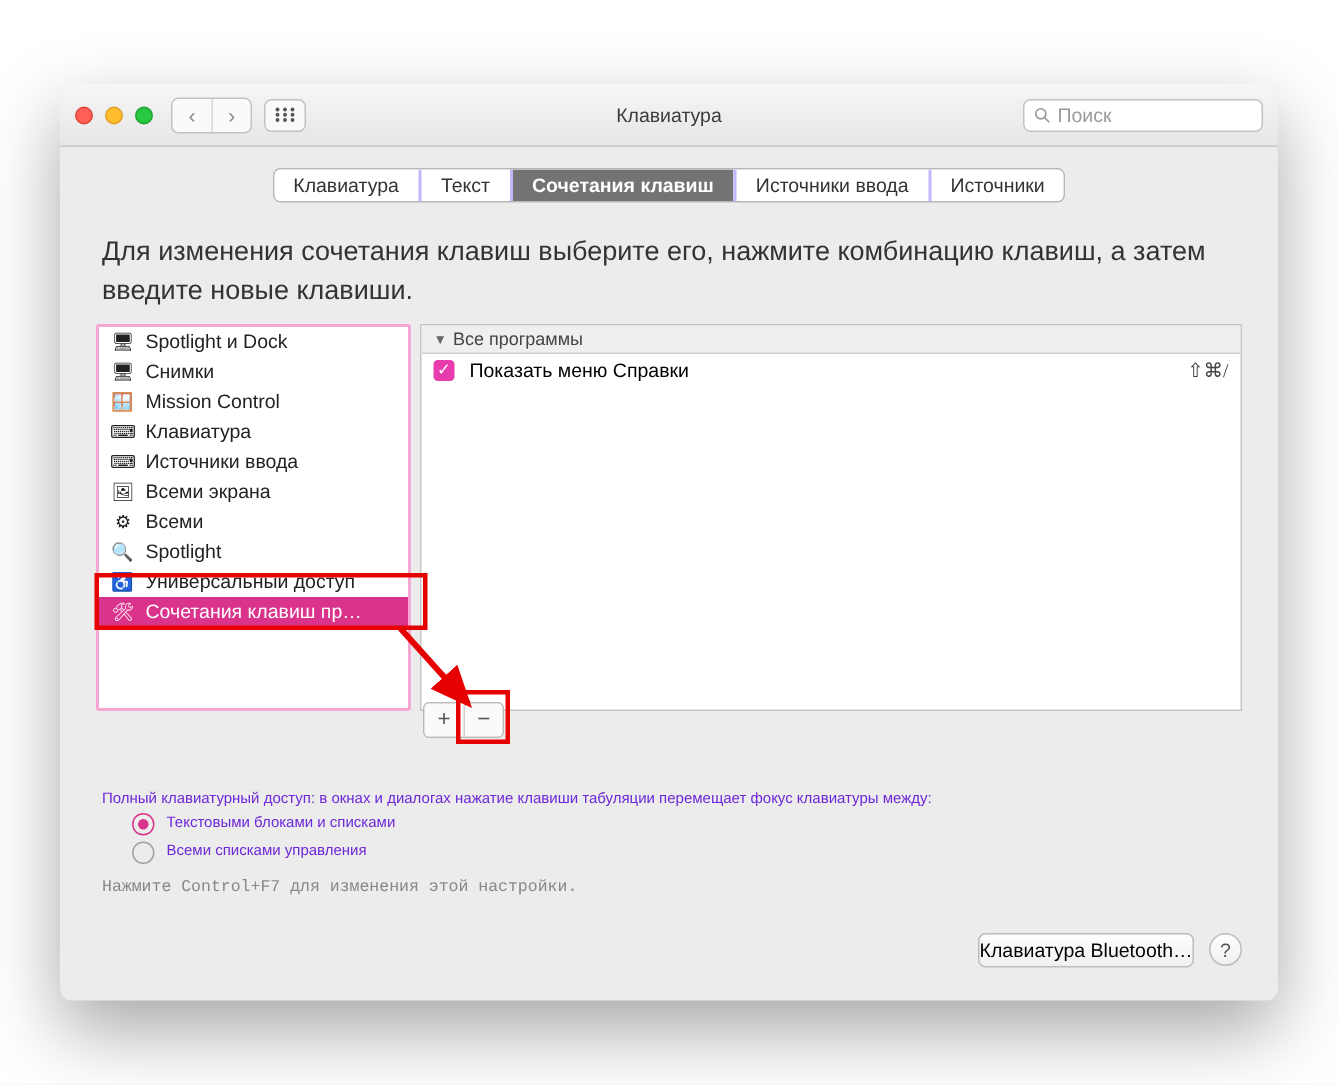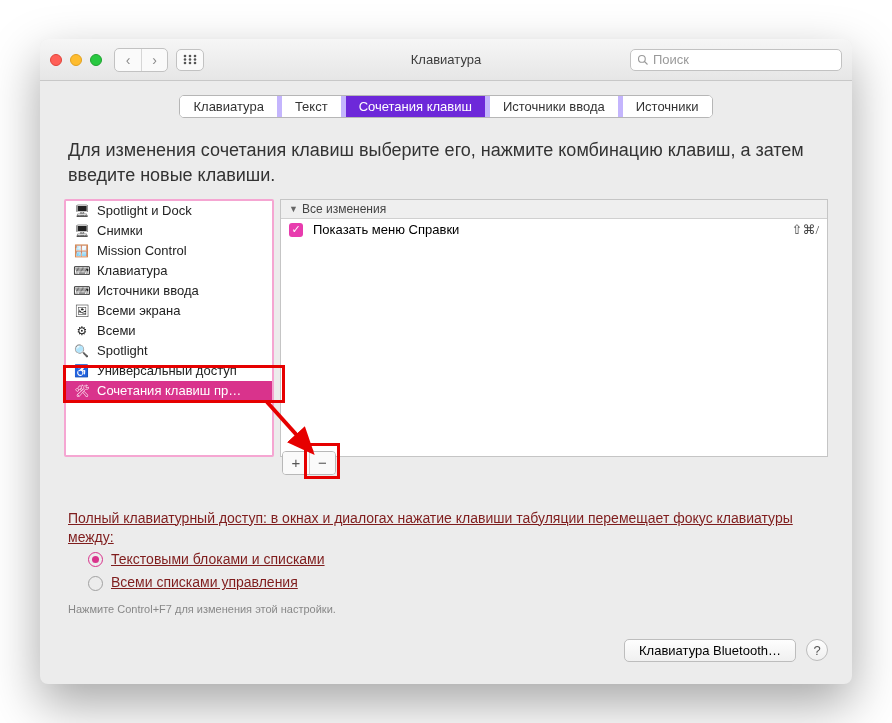--- a/index.html
+++ b/index.html
@@ -47,39 +47,39 @@
 .grid-btn {
   width:28px; height:22px; border:1px solid #c2c2c2; border-radius:5px;
   background:#fafafa; display:flex; align-items:center; justify-content:center;
   color:#555;
 }
 .title {
   position:absolute; left:0; right:0; text-align:center;
   font-size:13px; color:#3c3c3c; font-weight:500; pointer-events:none;
 }
 .search {
-  margin-left:auto; width:212px; height:22px;
+  margin-left:auto; width:160px; height:22px;
   border:1px solid #c2c2c2; border-radius:5px; background:#fff;
   display:flex; align-items:center; padding:0 6px; color:#9a9a9a;
 }
 .search svg { width:12px; height:12px; margin-right:4px; fill:#9a9a9a; }
 .body { padding: 14px 24px 22px; }
 .tabs {
   display:flex; justify-content:center; margin-bottom:20px;
 }
 .tabs-inner {
   display:flex; border:1px solid #b6b6b6; border-radius:5px;
   overflow:hidden; background:#fff;
 }
 .tab {
   padding:3px 13px; font-size:13px; color:#333; border:none;
   background:#fff;
 }
-.tab + .tab { border-left:5px solid #c4b5fd; }
-.tab.active { background:#6d28d9; color:#fff; }
+.tab + .tab { border-left:2px solid #c4b5fd; }
+.tab.active { background:#737373; color:#fff;font-weight:bold; }
 .instructions {
   font-size:18px; color:#333; margin:0 0 10px 4px; line-height:1.4;
 }
 .split {
   display:flex; gap:6px; height:258px; position:relative;
 }
 .panel {
   background:#fff; border:1px solid #c5c5c5; overflow:hidden;
 }
 .left { width:210px; border:2px solid #f5a6d2; border-radius:2px; }
@@ -123,41 +123,41 @@
   left:-1px; top:166px; width:222px; height:38px; pointer-events:none;
 }
 .redbox2 {
   position:absolute; border:3px solid #e60000;
   left:240px; top:244px; width:36px; height:36px; pointer-events:none;
 }
 .arrow {
   position:absolute; left:198px; top:198px; pointer-events:none;
 }
 .full-access {
-  margin:52px 4px 0; font-size:14px; color:#7f1d1d; line-height:1.4;text-decoration:underline;
+  margin:52px 4px 0; font-size:10px; color:#6d28d9; line-height:1.4;
 }
 .radios { margin:0 0 0 20px; }
 .radio {
   display:flex; align-items:center; gap:8px; padding:2px 0;
 }
 .radio .circ {
   width:15px; height:15px; border:1px solid #a1a1a1; border-radius:50%;
   display:flex; align-items:center; justify-content:center;
 }
 .radio .circ.sel { border-color:#d9338c; }
 .radio .circ.sel::after {
   content:""; width:7px; height:7px; background:#d9338c; border-radius:50%;
 }
-.hint { font-size:11px; color:#888; margin:8px 4px 0; }
+.hint { font-size:11px; color:#888; margin:8px 4px 0;font-family:Liberation Mono, monospace; }
 .footer {
   display:flex; justify-content:flex-end; align-items:center;
   gap:10px; margin-top:24px;
 }
 .btn {
-  padding:3px 14px; border:1px solid #bdbdbd; border-radius:5px;
+  padding:3px 0; border:1px solid #bdbdbd; border-radius:5px;
   background:linear-gradient(#fefefe,#f0f0f0); font-size:13px;
 }
 .help {
   width:22px; height:22px; border:1px solid #bdbdbd; border-radius:50%;
   background:linear-gradient(#fefefe,#f0f0f0); display:flex;
   align-items:center; justify-content:center; font-size:13px; color:#555;
 }
 .disclosure { font-size:9px; color:#666; margin-right:4px; }
 </style>
 </head>
@@ -253,21 +253,21 @@
             <span>Универсальный доступ</span>
           </div>
           <div class="cat sel">
             <span class="ico">🛠</span>
             <span>Сочетания клавиш пр…</span>
           </div>
         </div>
       <div class="panel right">
         <div class="header">
           <span class="disclosure">▼</span>
-          <span>Все изменения</span>
+          <span>Все программы</span>
         </div>
         <div id="shortcut-items">
             <div class="item">
               <span class="chk">✓</span>
               <span>Показать меню Справки</span>
               <span class="shortcut">⇧⌘/</span>
             </div>
           </div>
       </div>
 

